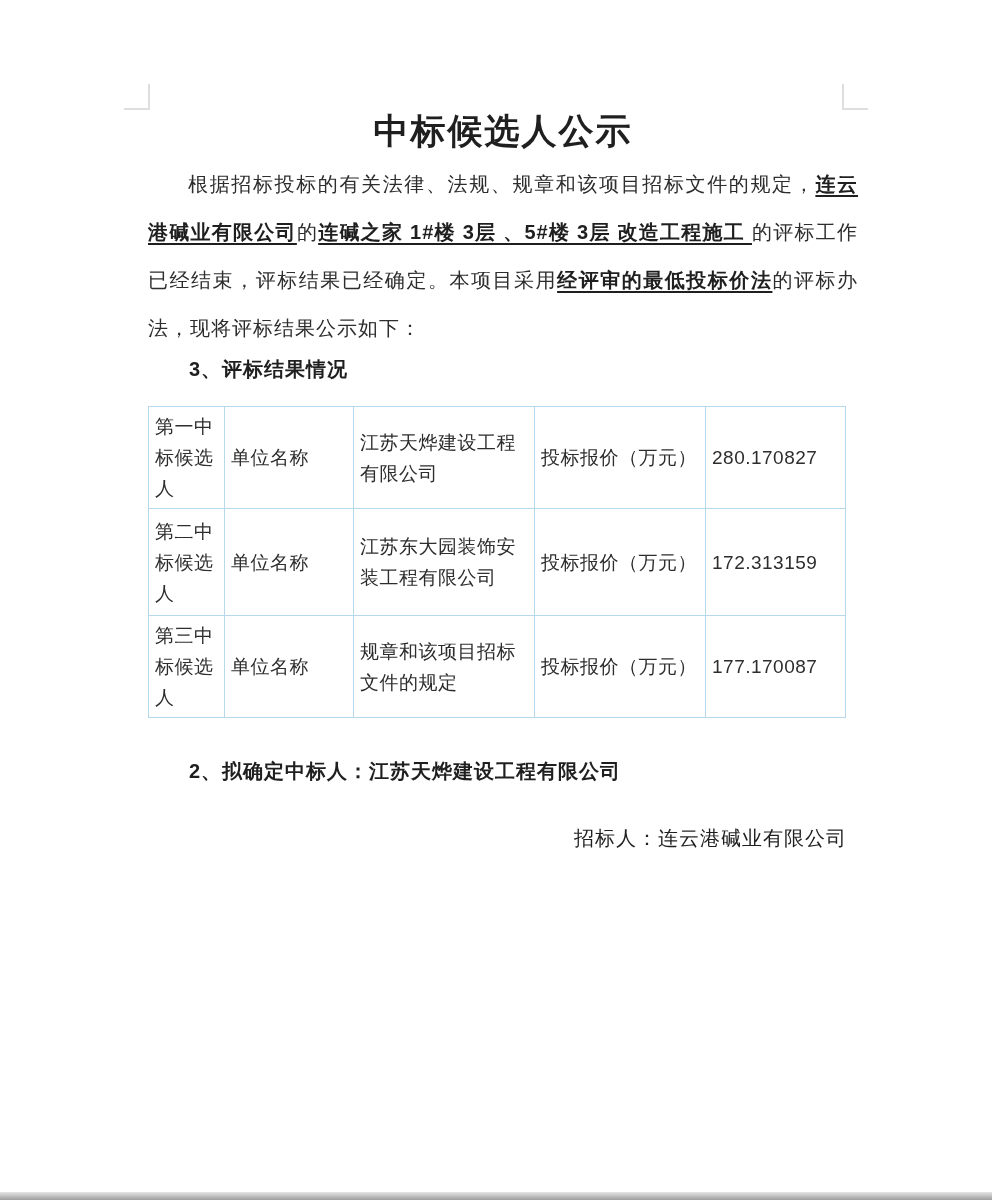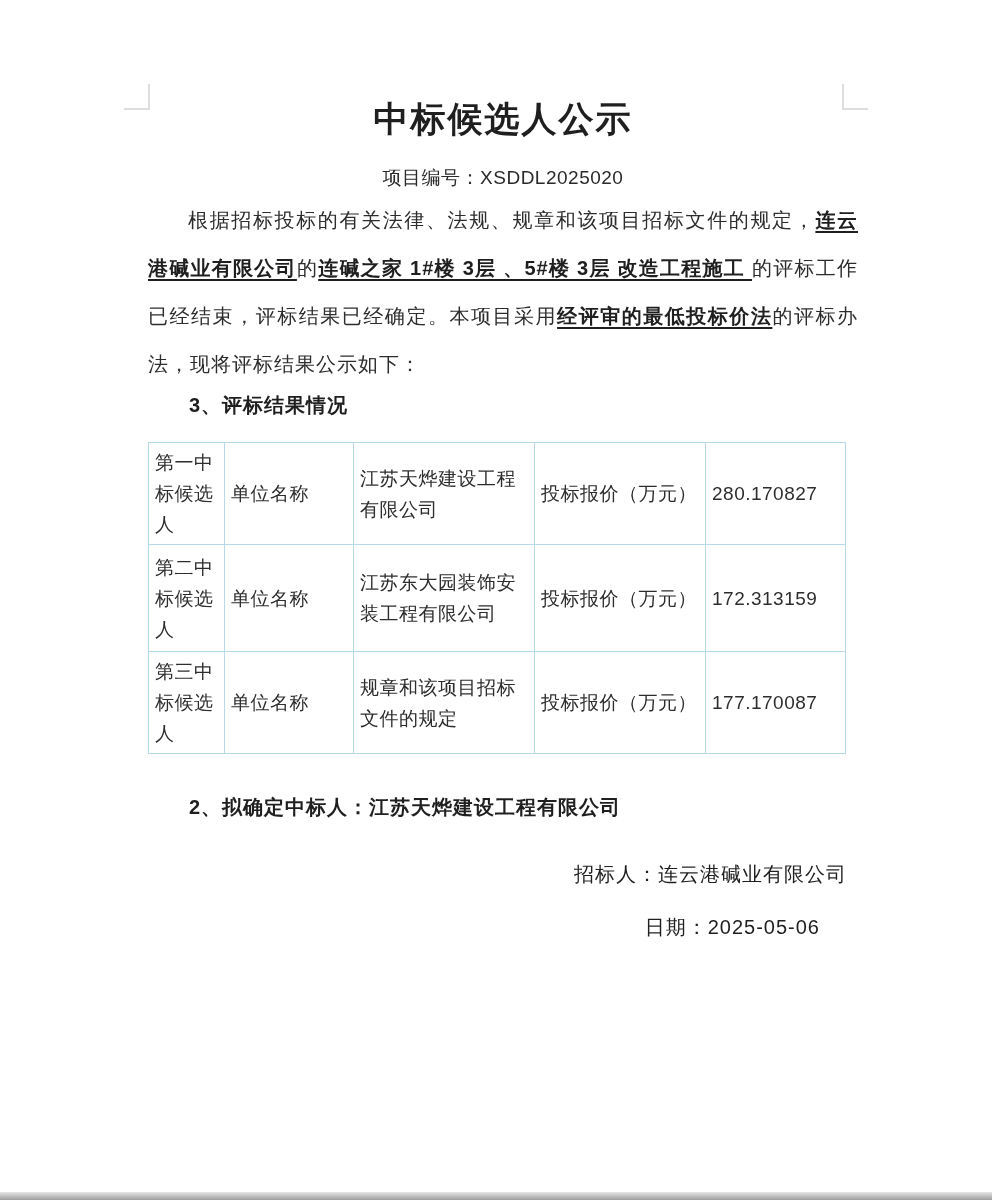--- a/index.html
+++ b/index.html
@@ -11,21 +11,21 @@
     font-family:"Liberation Sans","DejaVu Sans",sans-serif;
     color:#2d2d2d;
   }
   .corner { position:absolute; width:26px; height:26px; }
   .corner.tl { left:124px; top:84px; border-right:2px solid #dedede; border-bottom:2px solid #dedede; }
   .corner.tr { left:842px; top:84px; border-left:2px solid #dedede; border-bottom:2px solid #dedede; }
   .bottom-bar {
     position:absolute; left:0; bottom:0; width:992px; height:8px;
     background:linear-gradient(#e6e6e6, #9d9d9d);
   }
-  .content { position:absolute; left:148px; top:0; width:710px; }
+  .content { position:absolute; left:148px; top:12px; width:710px; }
   .doc-title {
     margin-top:96px; text-align:center;
     font-size:35px; font-weight:700; line-height:46px;
     letter-spacing:2px; color:#1f1f1f;
   }
   .project-no {
     margin-top:24px; text-align:center;
     font-size:19px; line-height:24px; letter-spacing:0.5px; color:#2a2a2a;
   }
   .para {
@@ -66,21 +66,20 @@
 </head>
 <body>
 
 <div class="corner tl"></div>
 <div class="corner tr"></div>
 
 <div class="content">
 
   <div class="doc-title">中标候选人公示</div>
 
-  <div class="project-no">项目编号：XSDDL2025020</div>
 
   <div class="para intro"><span class="">根据招标投标的有关法律、法规、规章和该项目招标文件的规定，</span><span class="b u">连云港碱业有限公司</span><span class="">的</span><span class="b u">连碱之家 1#楼 3层 、5#楼 3层 改造工程施工 </span><span class="">的评标工作已经结束，评标结果已经确定。本项目采用</span><span class="b u">经评审的最低投标价法</span><span class="">的评标办法，现将评标结果公示如下：</span></div>
 
   <div class="sec-heading sec1">3、评标结果情况</div>
 
   <table class="result">
     <colgroup>
       <col style="width:76px">
         <col style="width:129px">
         <col style="width:181px">
@@ -109,17 +108,16 @@
         <td>投标报价（万元）</td>
         <td>177.170087</td>
       </tr>
     </tbody>
   </table>
 
   <div class="sec-heading sec2">2、拟确定中标人：江苏天烨建设工程有限公司</div>
 
 
   <div class="footer-line footer-tenderer">招标人：连云港碱业有限公司</div>
-  <div class="footer-line footer-date">日期：2025-05-06</div>
 
 </div>
 
 <div class="bottom-bar"></div>
 
 </body></html>

